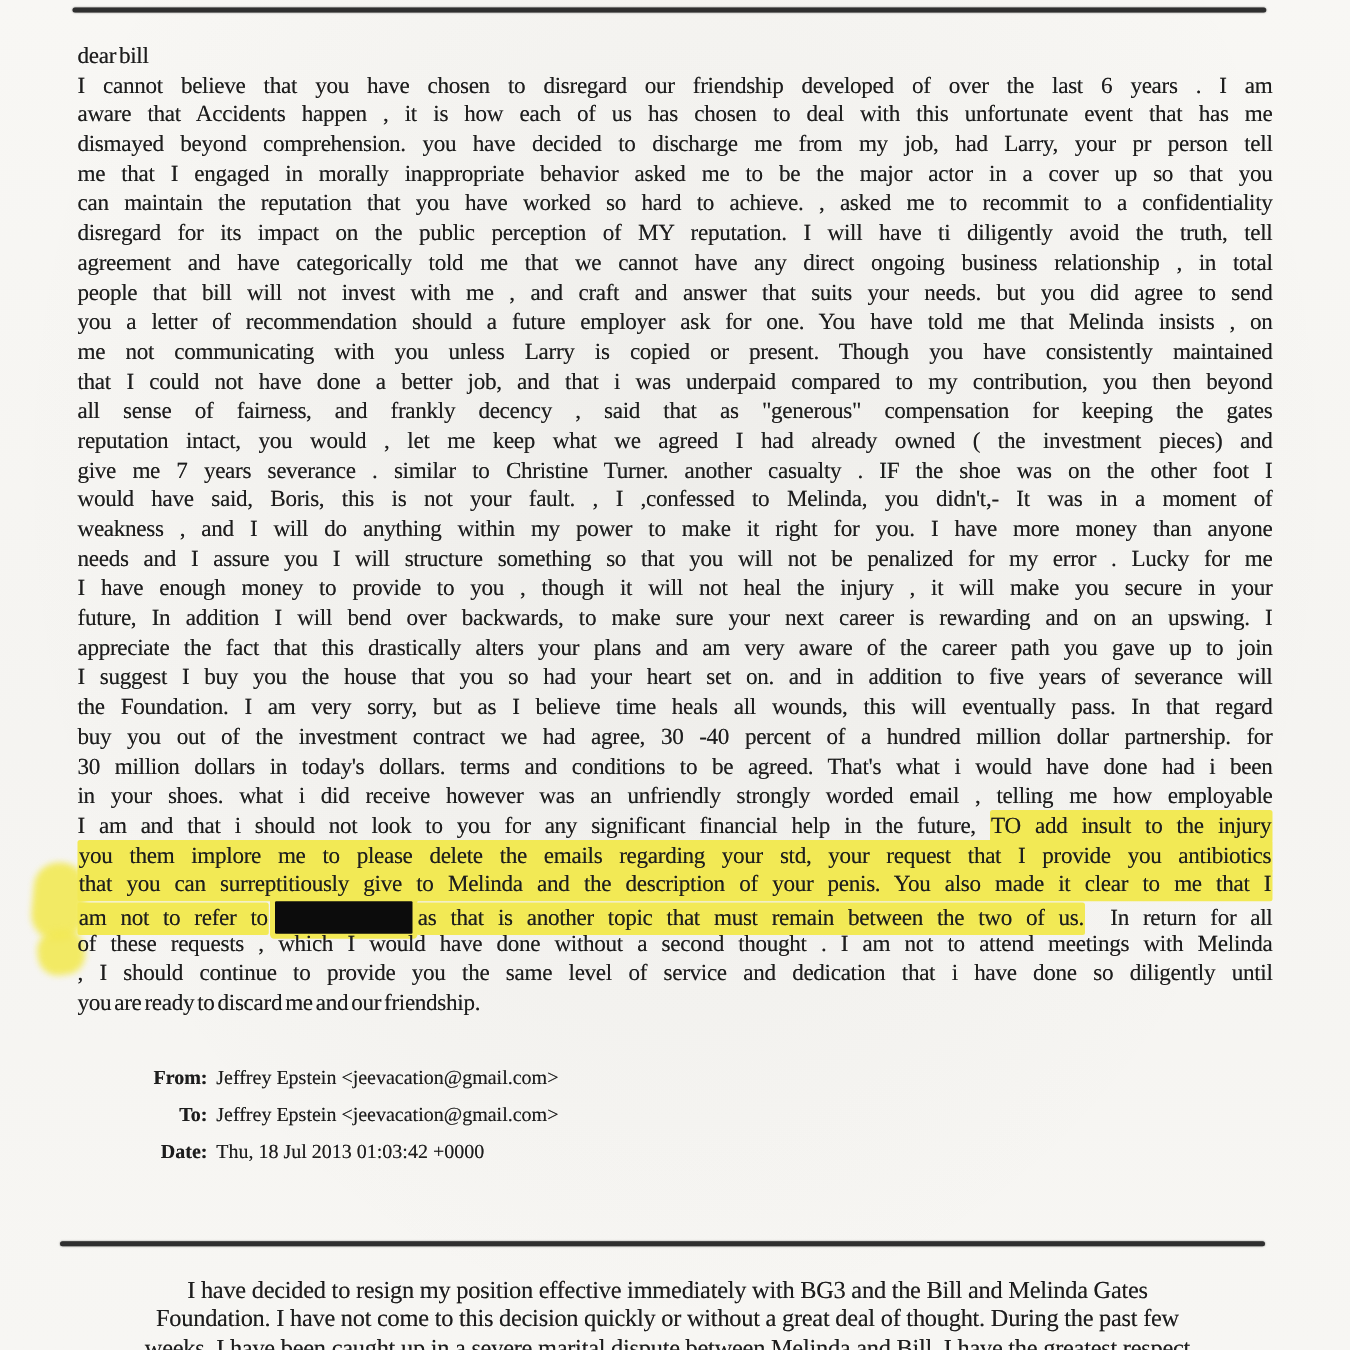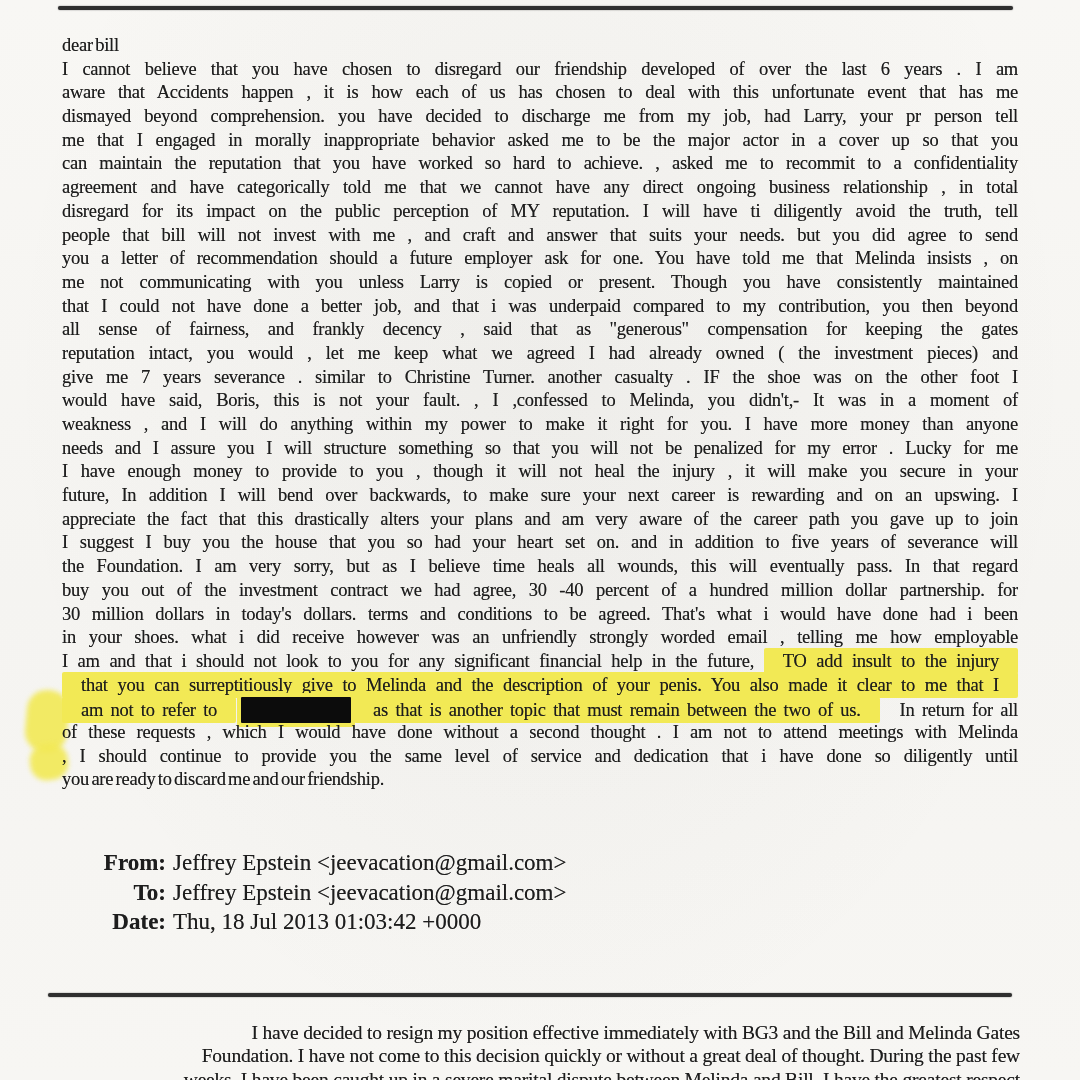--- a/index.html
+++ b/index.html
@@ -20,49 +20,49 @@
     position:absolute; left:62px; top:34px; width:956px;
     font-size:18.5px; line-height:23.7px;
     letter-spacing:-0.25px; word-spacing:-2px;
     text-shadow:0 0 0.45px rgba(25,25,25,0.6);
   }
   .line { height:23.7px; text-align:justify; text-align-last:justify; }
   .line.short { text-align-last:left; }
 
   mark.hl {
     background:var(--highlight,#f2e955); color:inherit;
-    padding:3px 19px; border-radius:2px;
+    padding:3px 1px; border-radius:2px;
     box-decoration-break:clone; -webkit-box-decoration-break:clone;
   }
   .redaction {
     display:inline-block; width:110px; height:26px;
     background:var(--redaction,#0c0c0c);
     vertical-align:-7px; margin:0 3px 0 5px; border-radius:1px;
     box-shadow:0 0 0 4px var(--highlight,#f2e955);
   }
   .tail { padding-left:20px; }
 
   .smear { position:absolute; background:var(--highlight,#f2e955); opacity:0.9; filter:blur(2.5px); }
   .smear-1 { left:26px; top:690px; width:42px; height:62px; border-radius:20px; transform:rotate(5deg); }
   .smear-2 { left:30px; top:744px; width:38px; height:36px; border-radius:16px; transform:rotate(-8deg); }
 
   .email-header {
-    position:absolute; left:62px; top:848px; font-size:23px; line-height:29.6px;
+    position:absolute; left:62px; top:848px; font-size:16px; line-height:29.6px;
     text-shadow:0 0 0.45px rgba(25,25,25,0.6);
   }
   .header-row { display:flex; height:29.6px; align-items:baseline; }
   .header-label { width:104px; text-align:right; font-weight:bold; flex:0 0 auto; }
   .header-value { margin-left:7px; white-space:nowrap; }
 
   .footer {
     position:absolute; left:48px; top:1021px; width:972px;
     font-size:19.5px; line-height:23.4px; letter-spacing:-0.2px;
     text-shadow:0 0 0.45px rgba(25,25,25,0.6);
   }
-  .fline { text-align:right; height:23.4px; }
+  .fline { text-align:center; height:23.4px; }
 </style>
 </head>
 <body>
 
 <div class="page">
 
   <div class="rule rule-top"></div>
 
   <div class="smear smear-1"></div>
   <div class="smear smear-2"></div>
@@ -75,23 +75,23 @@
         <div class="line"><span>I cannot believe that you have chosen to disregard our friendship  developed of over  the last 6 years . I am</span></div>
 
         <div class="line"><span>aware that Accidents happen , it is how each of us has chosen to deal with this unfortunate event that has me</span></div>
 
         <div class="line"><span>dismayed beyond comprehension.  you have decided to discharge me from my job, had Larry, your pr person tell</span></div>
 
         <div class="line"><span>me that I engaged in morally inappropriate behavior  asked me to be the major actor in a cover up so that you</span></div>
 
         <div class="line"><span>can maintain the reputation that you have worked so hard to achieve. , asked me to recommit to a confidentiality</span></div>
 
+        <div class="line"><span>disregard for its impact on the public perception of MY reputation.  I will have ti diligently  avoid the truth,  tell</span></div>
+
         <div class="line"><span>agreement and have categorically told me that  we cannot have any direct ongoing business relationship , in total</span></div>
-
-        <div class="line"><span>disregard for its impact on the public perception of MY reputation.  I will have ti diligently  avoid the truth,  tell</span></div>
 
         <div class="line"><span>people that  bill will not invest with me ,  and craft and answer that suits your needs. but you  did agree to send</span></div>
 
         <div class="line"><span>you a letter of recommendation should a future employer  ask for one.  You have told me that Melinda insists , on</span></div>
 
         <div class="line"><span>me not communicating with you unless Larry is copied  or present. Though you have consistently maintained</span></div>
 
         <div class="line"><span>that I could not have done a better job, and that i was underpaid compared to my contribution,  you then beyond</span></div>
 
         <div class="line"><span>all sense of fairness, and frankly decency ,  said that  as "generous"  compensation for keeping the gates</span></div>
@@ -120,20 +120,21 @@
 
         <div class="line"><span>30 million dollars in today's dollars. terms and conditions to be agreed. That's what i would have done had i been</span></div>
 
         <div class="line"><span>in your shoes.  what i did receive however was an unfriendly strongly worded email , telling me how employable</span></div>
       </div>
 
     <div class="line"><span>I am and that i should not look to you for any significant  financial help in the future,  </span><mark class="hl">TO add insult to the injury</mark></div>
 
     <div>
 
+        <div class="line"><mark class="hl">you them implore me to please delete the emails regarding your std,  your request that I provide you antibiotics</mark></div>
 
         <div class="line"><mark class="hl">that you can surreptitiously give to Melinda and the description of your penis. You also  made it clear to me that I</mark></div>
       </div>
 
     <div class="line"><mark class="hl">am not to refer to</mark><span class="redaction"></span><mark class="hl">as that is another topic that must remain between the two of us.</mark><span class="tail">In return for all</span></div>
 
     <div>
 
         <div class="line"><span>of these requests , which I would have done without a second thought . I am not to attend meetings with Melinda</span></div>
 

